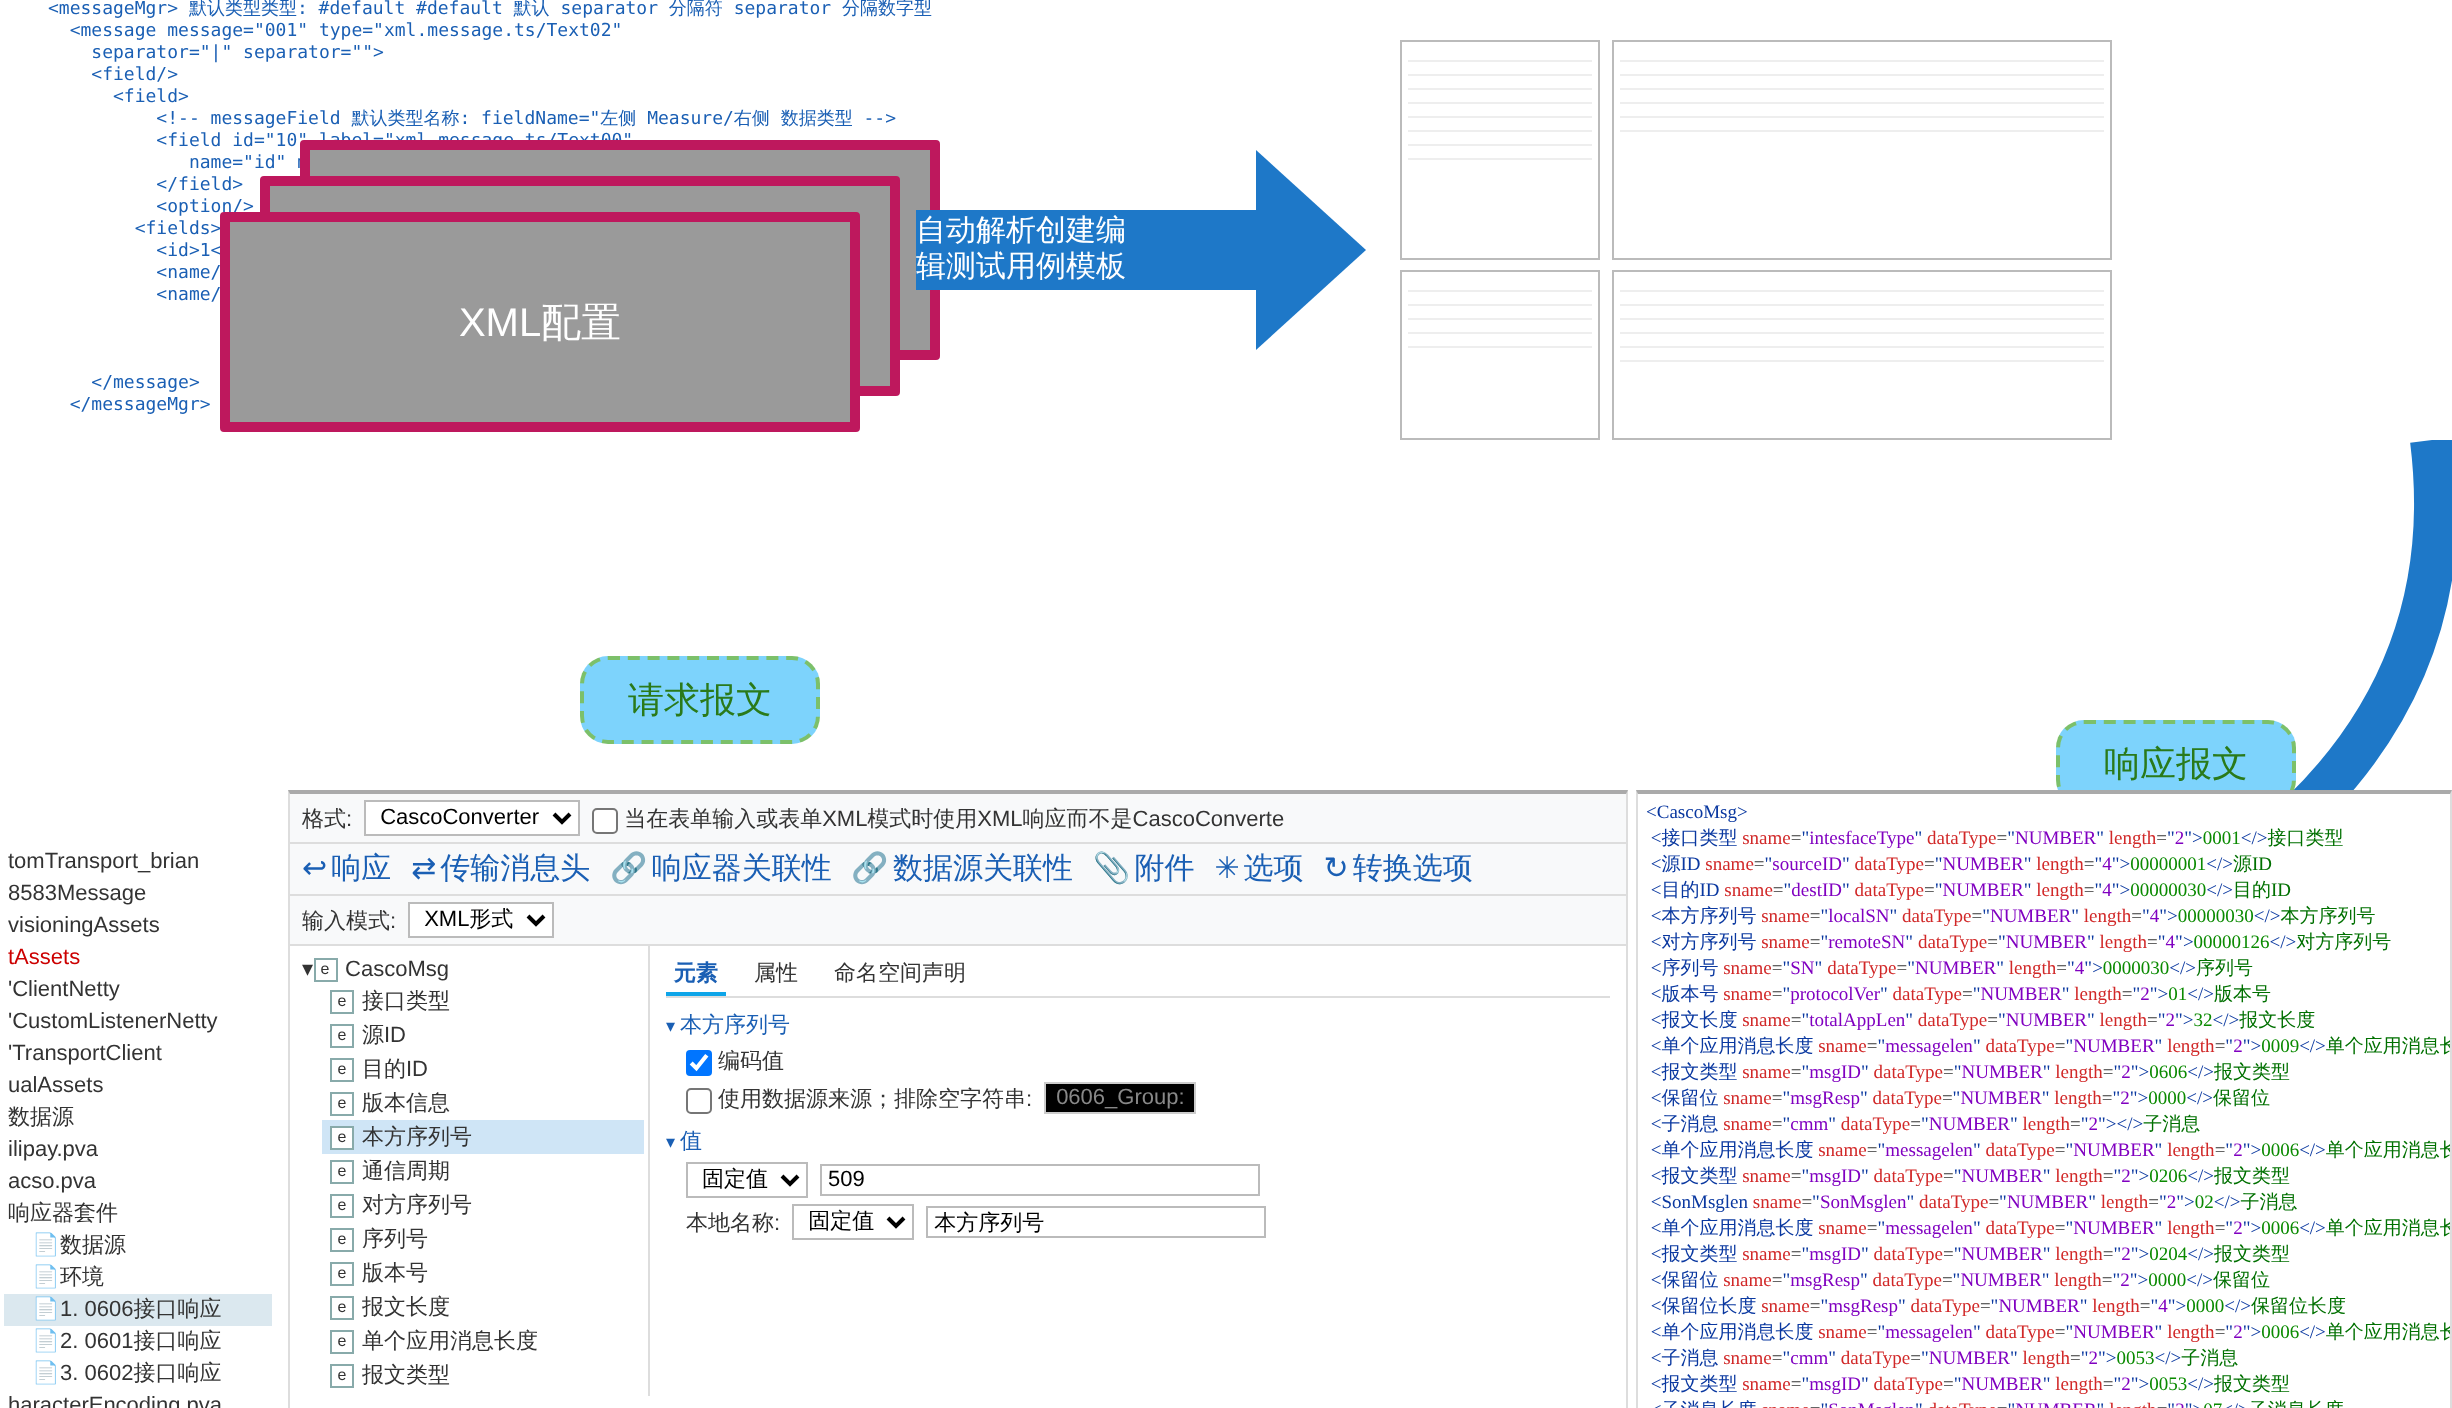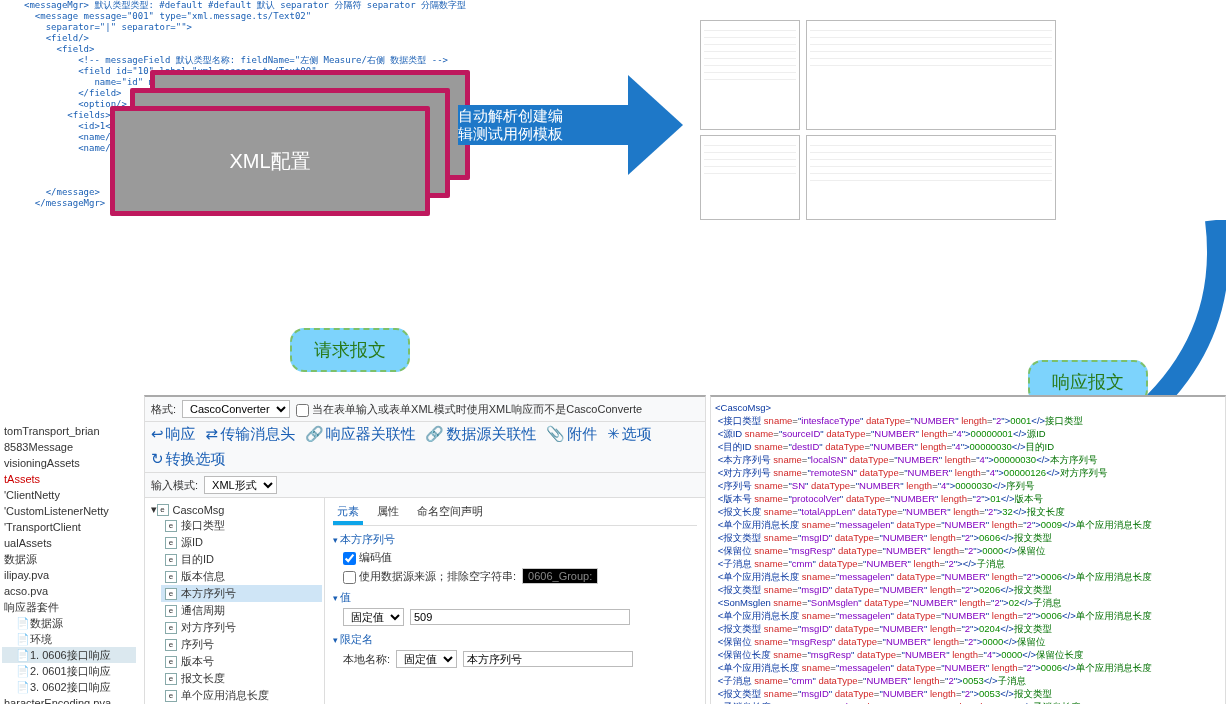--- a/index.html
+++ b/index.html
@@ -59,28 +59,28 @@
   .editor .body { display:flex; height:225px; }
   .editor .msgtree { width:180px; border-right:1px solid #ddd; overflow:auto; padding:4px 2px; font-size:11px; }
   .editor .msgtree .node { padding:1px 2px 1px 4px; white-space:nowrap; cursor:pointer; display:flex; align-items:center; }
   .editor .msgtree .node.sel { background:#cfe5f6; }
   .editor .msgtree .badge { display:inline-block; width:12px; height:12px; border:1px solid #8aa; font-size:8px; line-height:10px; text-align:center; margin-right:4px; background:#fff; }
   .editor .msgtree .indent { margin-left:14px; }
 
   .editor .props { flex:1; padding:4px 8px; font-size:11px; overflow:auto; }
   .editor .tabs { display:flex; gap:10px; border-bottom:1px solid #ddd; margin-bottom:4px; }
   .editor .tabs span { padding:2px 4px; cursor:pointer; }
-  .editor .tabs .on { border-bottom:4px solid #0ea5e9; color:#1a5fb4; }
+  .editor .tabs .on { border-bottom:2px solid #0ea5e9; color:#1a5fb4;font-weight:bold; }
   .editor .section { color:#1a5fb4; margin:6px 0 3px; font-weight:500; }
   .editor .section::before { content:"▾ "; font-size:9px; }
   .editor .formrow { display:flex; align-items:center; gap:6px; margin:3px 0 3px 10px; }
   .editor .ro { background:#000000; color:#888; padding:1px 5px; border:1px solid #ccc; }
 
   
-  .resp-xml { width:516px; padding:4px 4px; font-family:Liberation Sans, sans-serif; font-size:9.5px; line-height:13px; overflow:auto; border:1px solid #ddd; border-top:2px solid #aaa; background:#fff; }
+  .resp-xml { width:408px; padding:4px 4px; font-family:Liberation Serif, serif; font-size:9.5px; line-height:13px; overflow:auto; border:1px solid #ddd; border-top:2px solid #aaa; background:#fff; }
   .resp-xml .ln { white-space:pre; }
   .resp-xml .tagc { color:#0a38a0; }   
   .resp-xml .attr { color:#d12828; }   
   .resp-xml .val  { color:#8000c0; }   
   .resp-xml .num  { color:#0a8a00; }      
   .resp-xml .cmt  { color:#007000; }   
 
   .ic { font-style:normal; }
 </style>
 </head>
@@ -258,21 +258,20 @@
             <input type="checkbox" style="">
             <span>使用数据源来源；排除空字符串:</span>
           </label>
           <span class="ro">0606_Group:</span>
         </div>
         <div class="section">值</div>
         <div class="formrow">
           <select><option>固定值</option></select>
           <input type="text" style="width: 220px;" value="509">
         </div>
-        <div class="section">限定名</div>
         <div class="formrow">
           <span>本地名称:</span>
           <select><option>固定值</option></select>
           <input type="text" style="width: 170px;" value="本方序列号">
         </div>
       </div>
     </div>
   </div>
 
   <div class="resp-xml" id="respxml">

